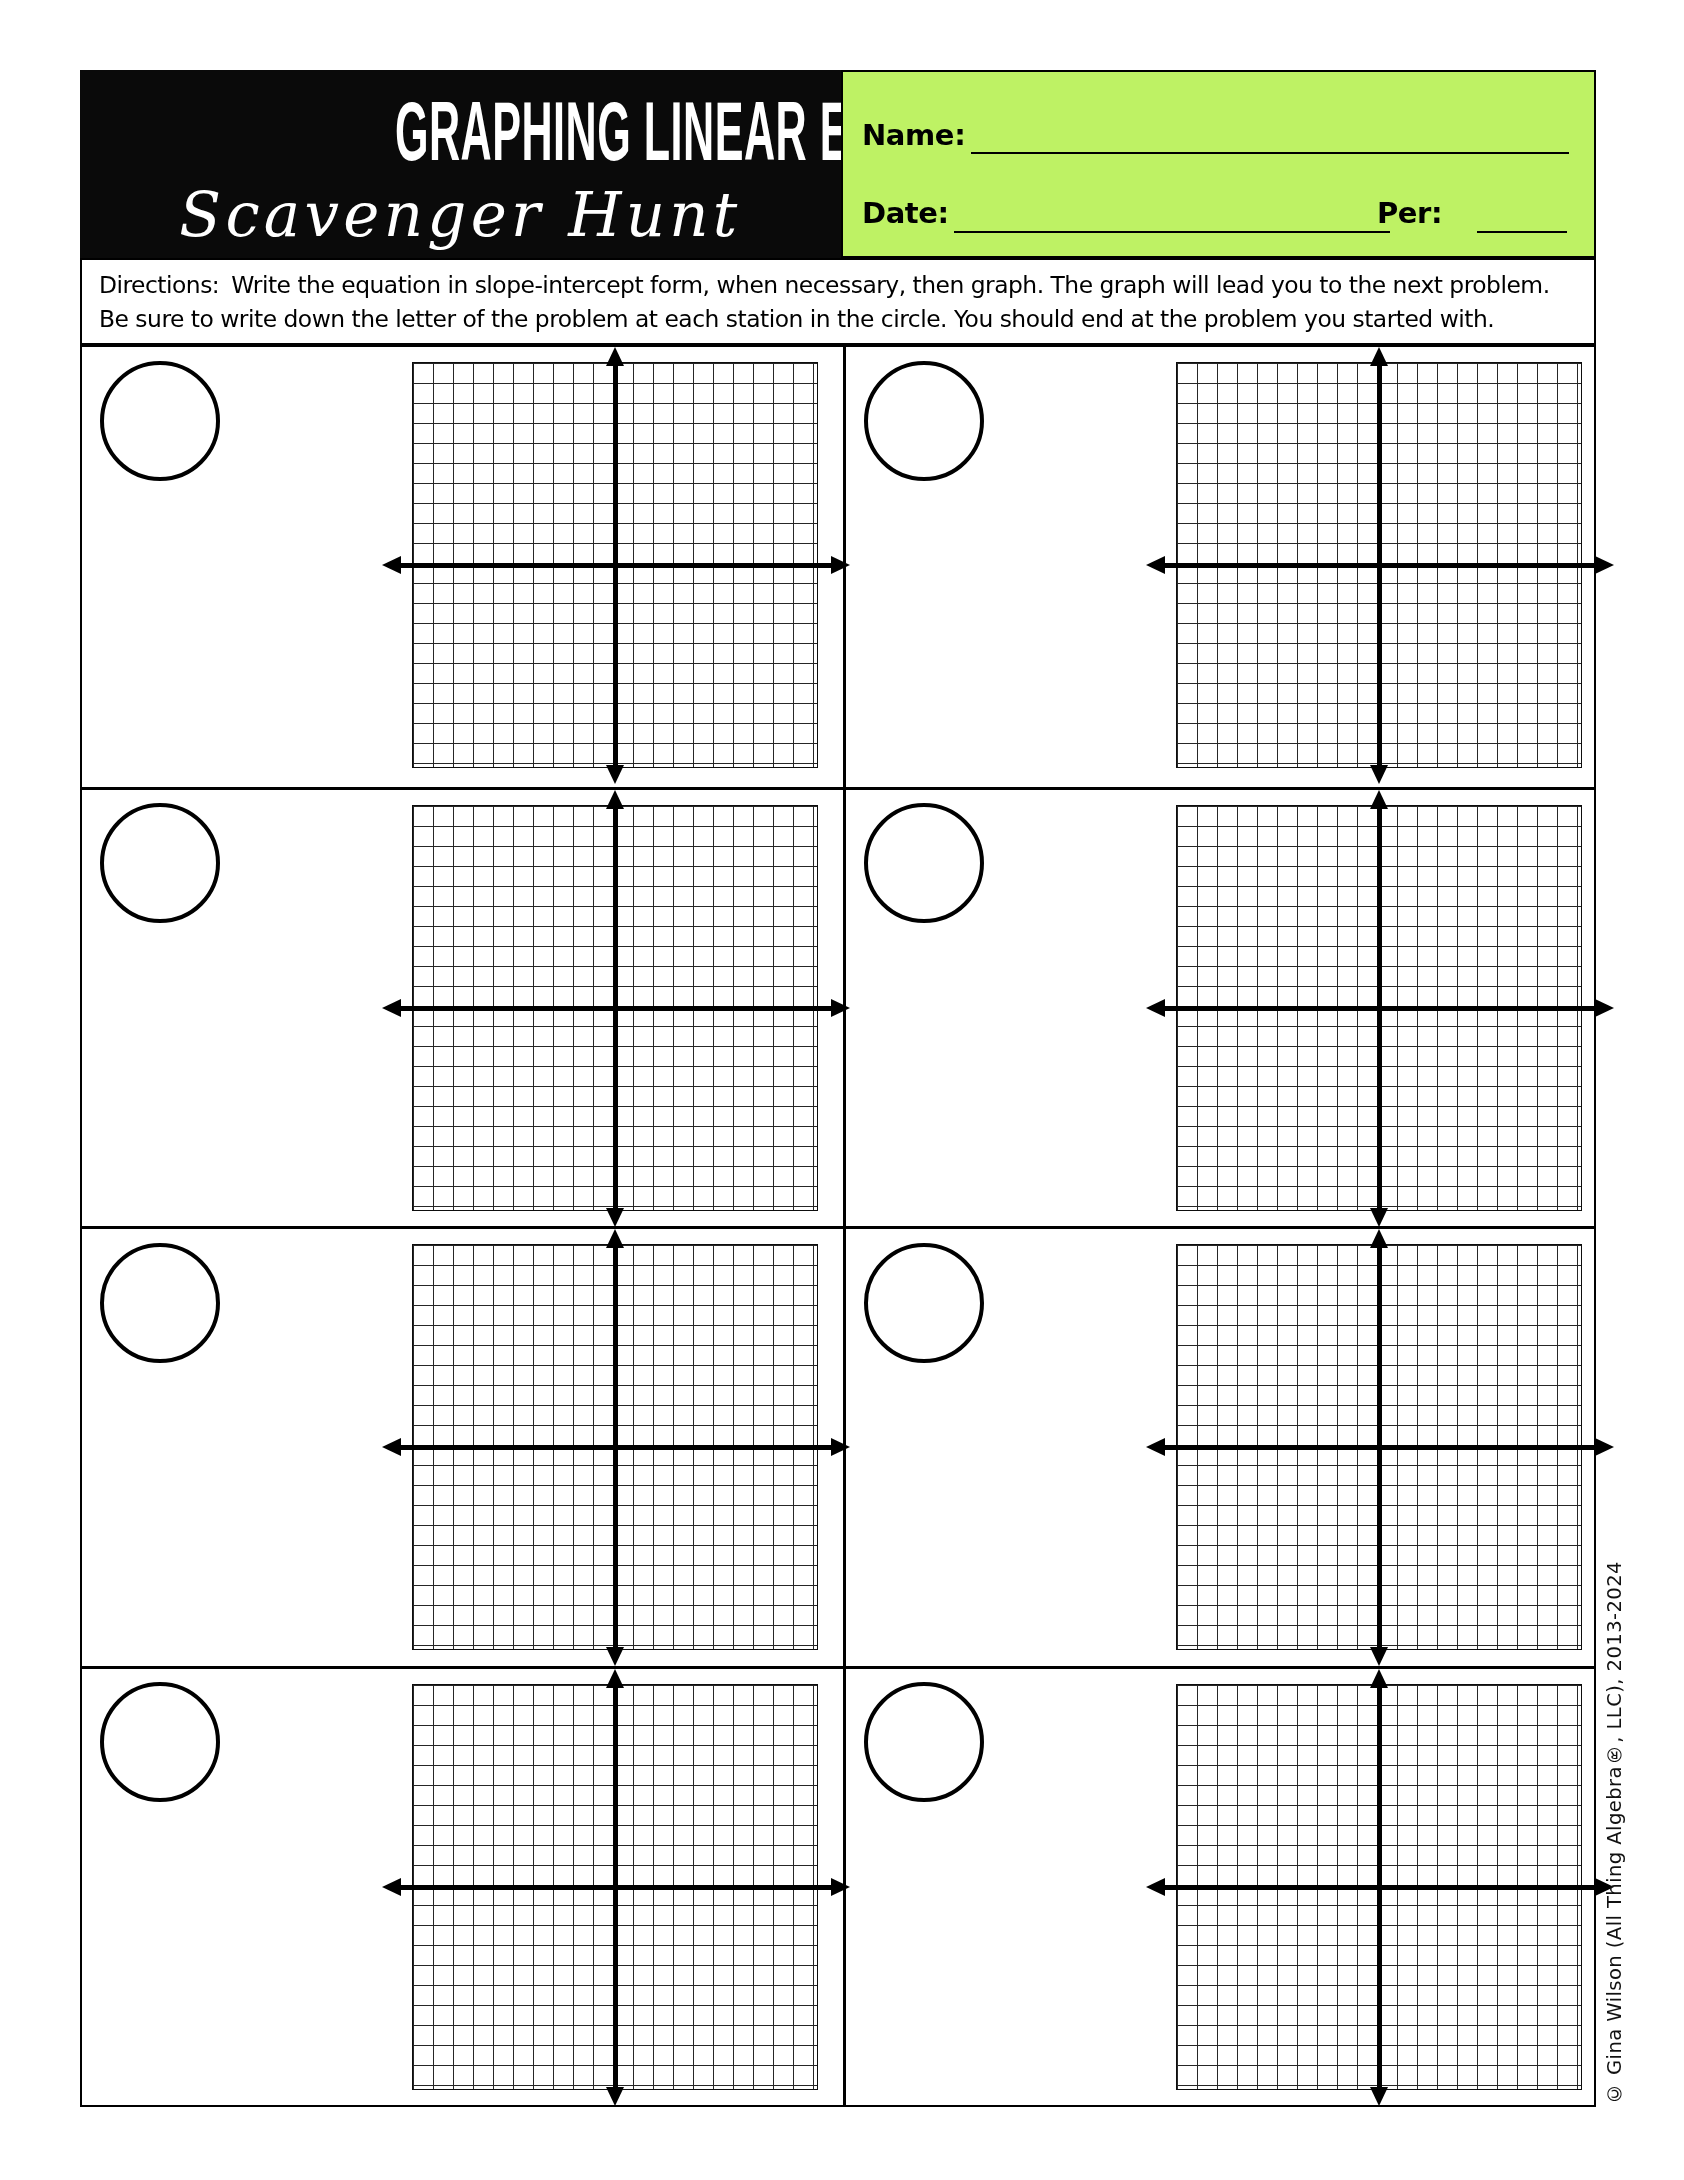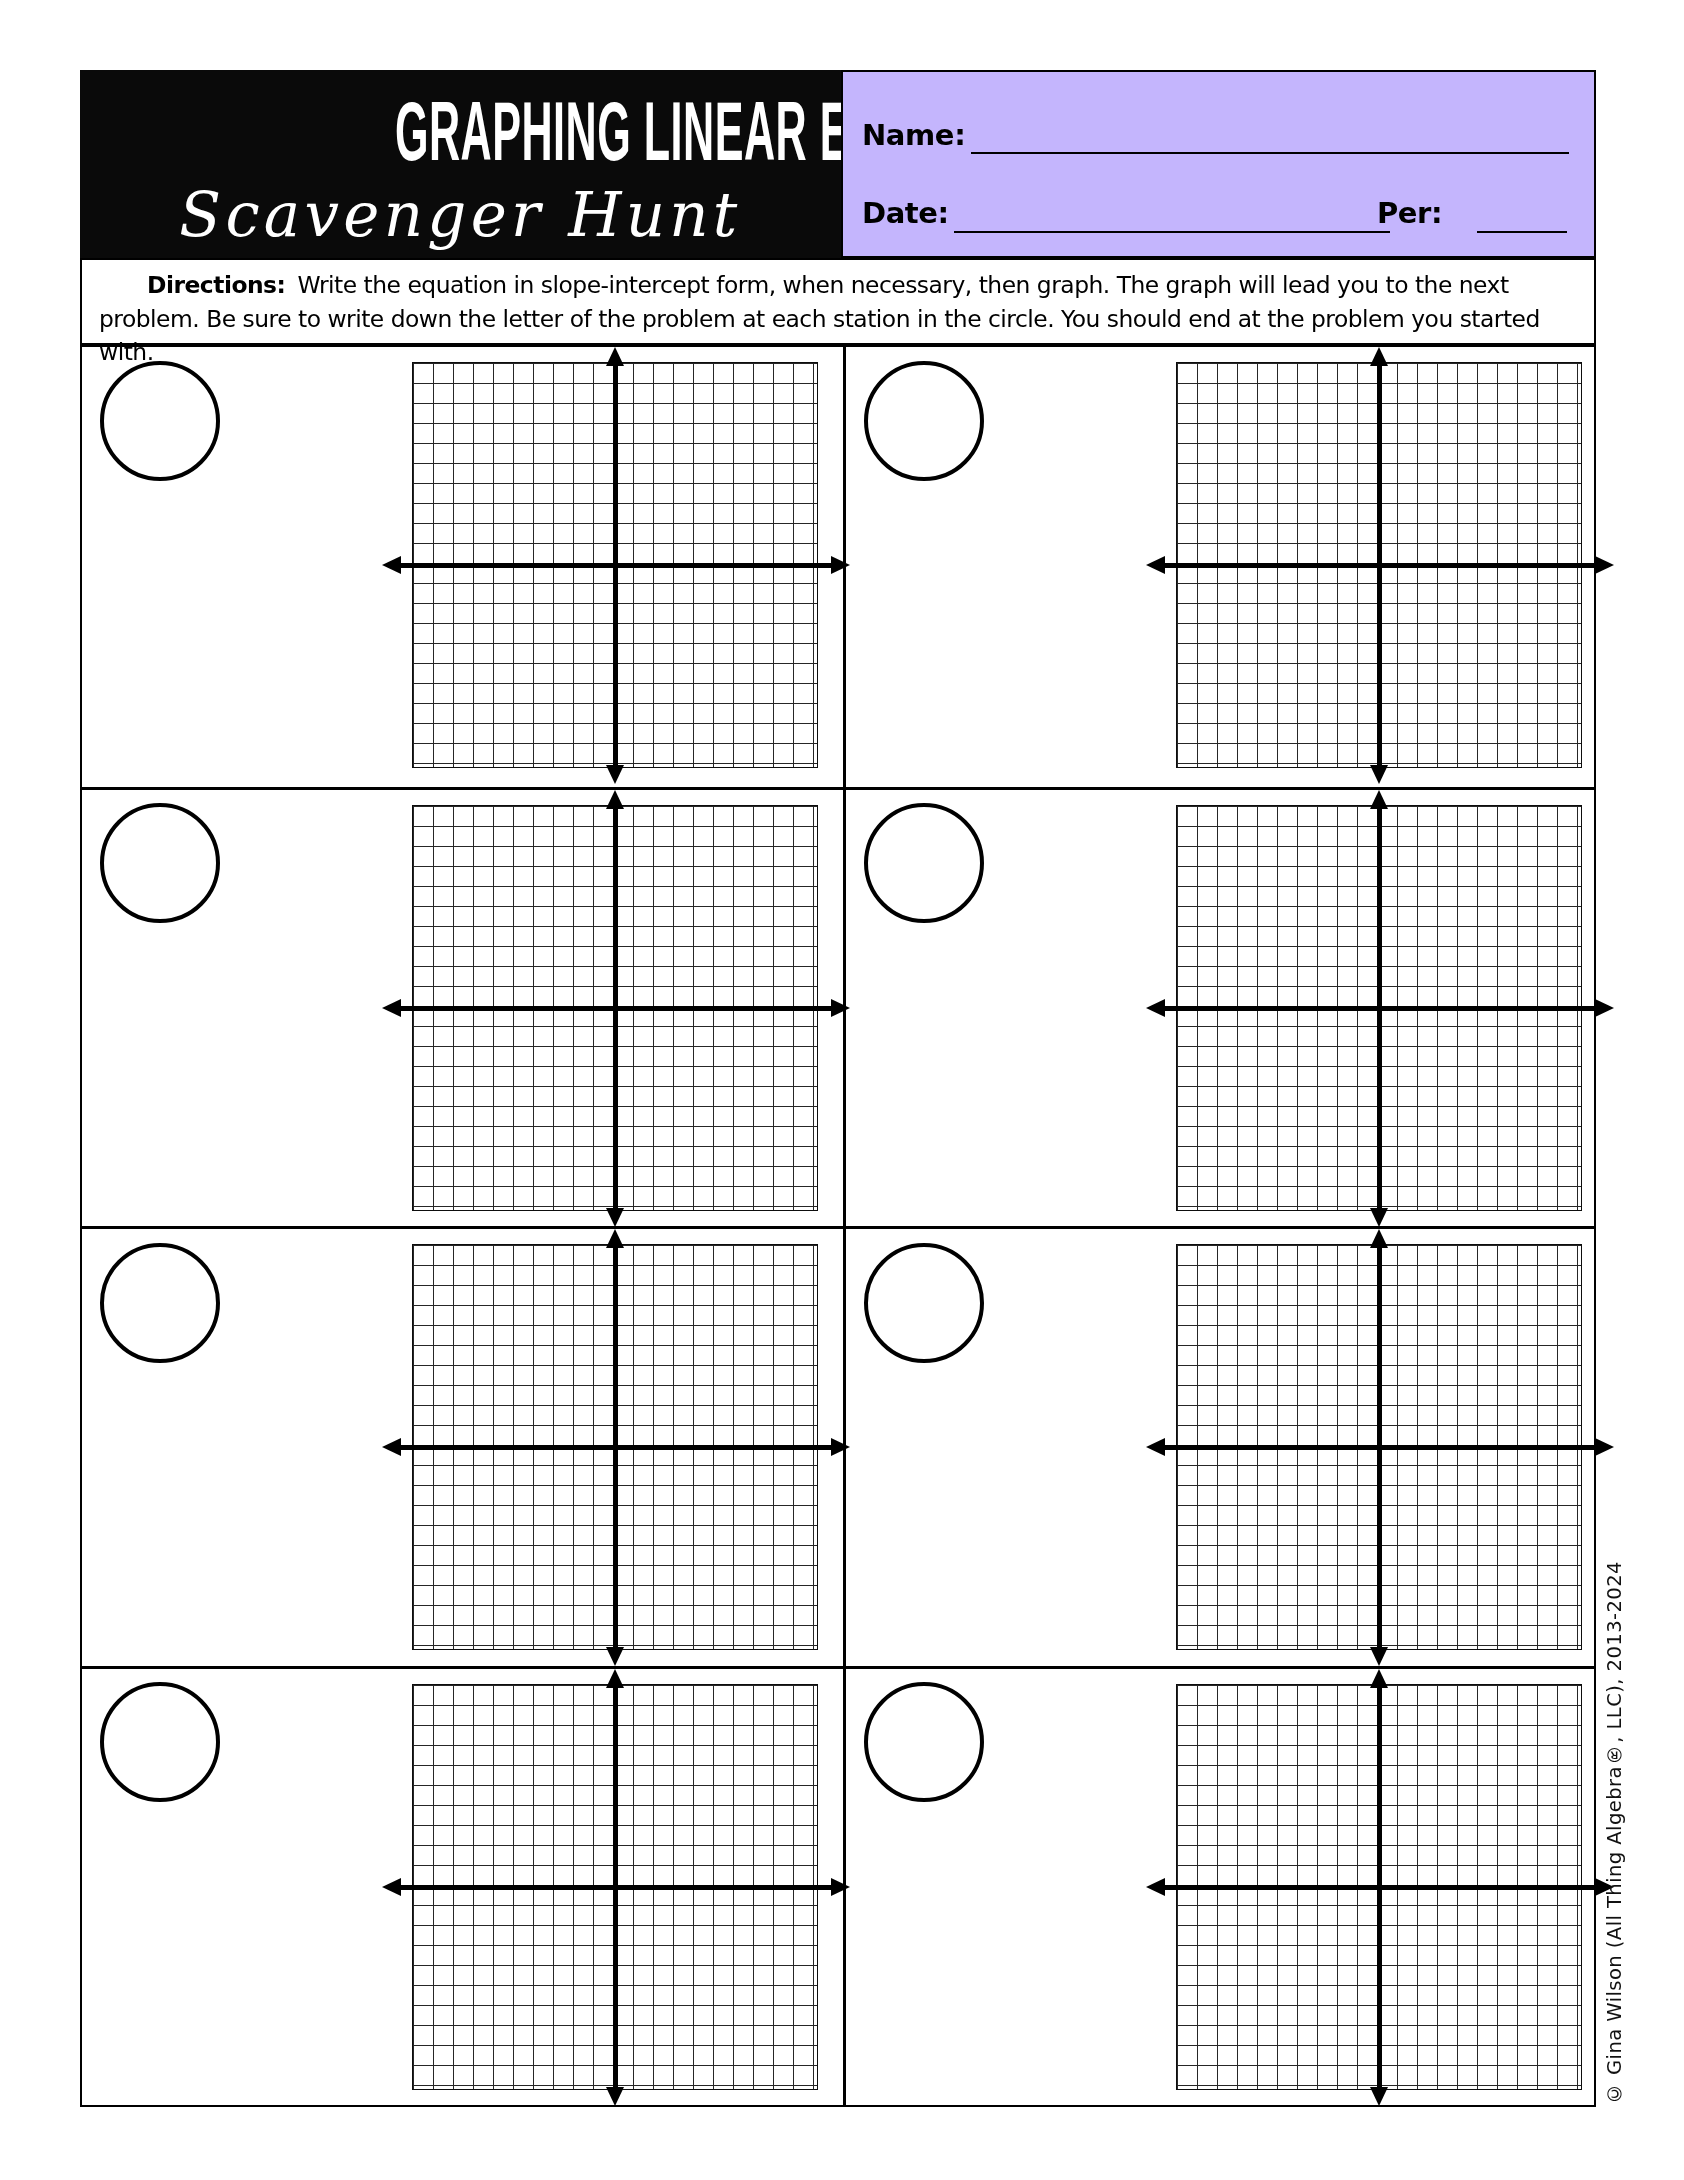--- a/index.html
+++ b/index.html
@@ -22,38 +22,38 @@
     transform-origin:50% 50%;
     font-family:"Liberation Sans",sans-serif; font-weight:700;
     font-size:83px; line-height:1.0; letter-spacing:0.9px;
   }
   .subtitle {
     font-family:"DejaVu Serif",serif; font-style:italic; font-weight:400;
     font-size:61px; line-height:1.05; letter-spacing:4.3px; margin-top:10px;
   }
   .panel {
     flex:1; height:188px; box-sizing:border-box; border:2.6px solid #000;
-    position:relative; background:#c4b5fd;
+    position:relative; background:#bef264;
   }
   .lbl { position:absolute; font-weight:700; font-size:29px; letter-spacing:-0.4px; }
   .name-lbl { left:19px;  top:46px;  }
   .date-lbl { left:19px;  top:124px; }
   .per-lbl  { left:534px; top:124px; }
   .blank { position:absolute; height:36px; border-bottom:2.6px solid #000; }
   .name-line { left:128px; top:44px;  width:598px; }
   .date-line { left:111px; top:123px; width:436px; }
   .per-line  { left:634px; top:123px; width:90px; }
 
   
   .directions {
     box-sizing:border-box; height:87px; border:2.6px solid #000; background:#fff;
     padding:9.4px 15.3px 0 17px;
   }
   .dir-text { font-size:23.4px; line-height:1.42; letter-spacing:-0.5px; }
-  .dir-label { font-weight:700; margin-right:12px;margin-left:48px; }
+  .dir-label { font-weight:400; margin-right:12px; }
 
   
   .content {
     box-sizing:border-box; height:1762px; border:2.6px solid #000; background:#fff;
     display:grid; grid-template-columns:761px 1fr; grid-template-rows:repeat(4,1fr);
   }
   .cell { position:relative; box-sizing:border-box; }
   .cell:nth-child(even)  { border-left:3.4px solid #000; }
   .cell:nth-child(n+3)   { border-top:3.4px solid #000; }
 

